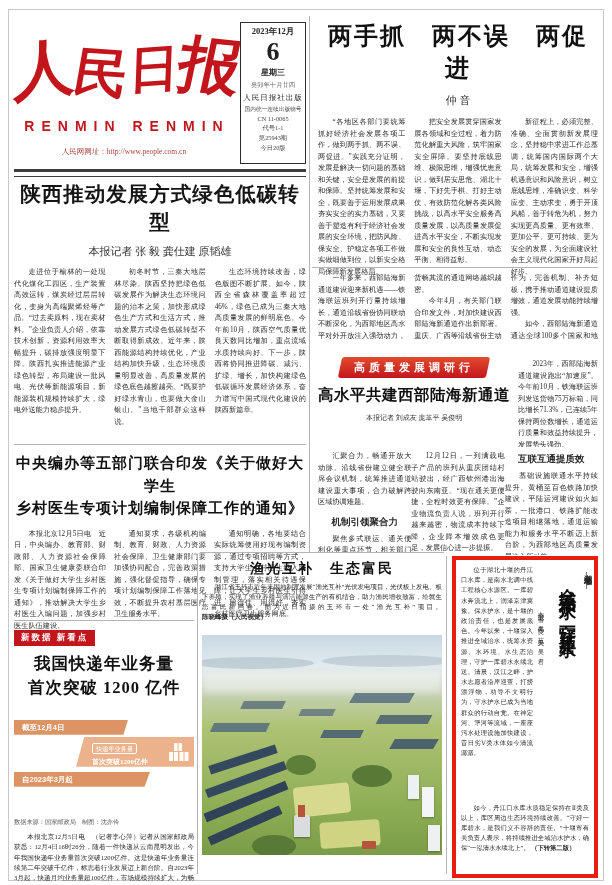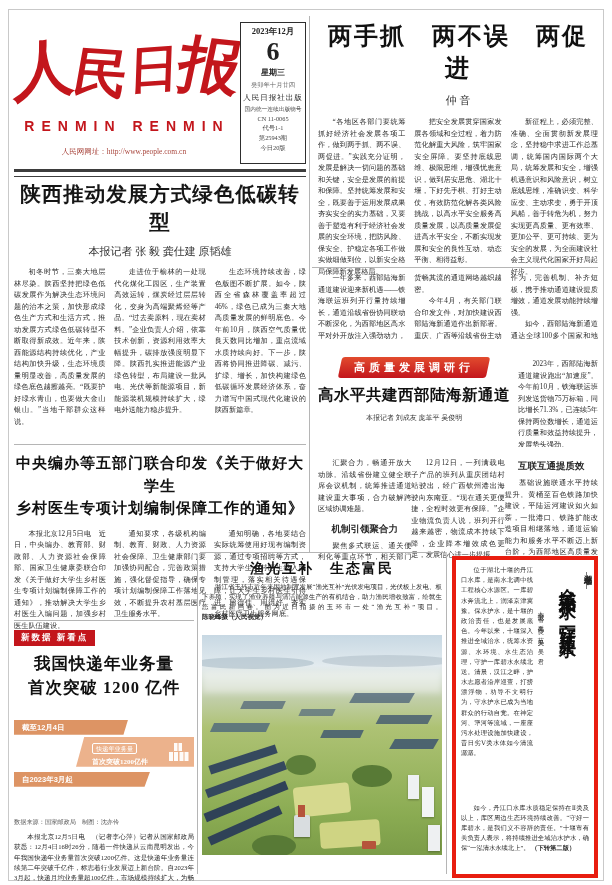--- a/index.html
+++ b/index.html
@@ -129,42 +129,42 @@
       <div>把安全发展贯穿国家发展各领域和全过程，着力防范化解重大风险，筑牢国家安全屏障。要坚持底线思维、极限思维，增强忧患意识，做到居安思危、湖北十堰，下好先手棋、打好主动仗，有效防范化解各类风险挑战，以高水平安全服务高质量发展，以高质量发展促进高水平安全，不断实现发展和安全的良性互动、动态平衡、相得益彰。</div>
       <div>新征程上，必须完整、准确、全面贯彻新发展理念，坚持稳中求进工作总基调，统筹国内国际两个大局，统筹发展和安全，增强机遇意识和风险意识，树立底线思维，准确识变、科学应变、主动求变，勇于开顶风船，善于转危为机，努力实现更高质量、更有效率、更加公平、更可持续、更为安全的发展，为全面建设社会主义现代化国家开好局起好步。</div>
     </div>
   </div>
   <div class="hrule" style="left:312px;top:267px;width:286px;"></div>
 
   <div class="abs" style="left:14px;top:180px;width:292px;">
     <div class="sx-title">陕西推动发展方式绿色低碳转型</div>
     <div class="by" style="margin-top:8px;">本报记者 张 毅 龚仕建 原韬雄</div>
     <div class="cols" style="margin-top:8px;height:208px;column-count:3;">
+      <div>走进位于榆林的一处现代化煤化工园区，生产装置高效运转，煤炭经过层层转化，变身为高端聚烯烃等产品。“过去卖原料，现在卖材料。”企业负责人介绍，依靠技术创新，资源利用效率大幅提升，碳排放强度明显下降。陕西扎实推进能源产业绿色转型，布局建设一批风电、光伏等新能源项目，新能源装机规模持续扩大，绿电外送能力稳步提升。</div>
       <div>初冬时节，三秦大地层林尽染。陕西坚持把绿色低碳发展作为解决生态环境问题的治本之策，加快形成绿色生产方式和生活方式，推动发展方式绿色低碳转型不断取得新成效。近年来，陕西能源结构持续优化，产业结构加快升级，生态环境质量明显改善，高质量发展的绿色底色越擦越亮。“既要护好绿水青山，也要做大金山银山。”当地干部群众这样说。</div>
-      <div>走进位于榆林的一处现代化煤化工园区，生产装置高效运转，煤炭经过层层转化，变身为高端聚烯烃等产品。“过去卖原料，现在卖材料。”企业负责人介绍，依靠技术创新，资源利用效率大幅提升，碳排放强度明显下降。陕西扎实推进能源产业绿色转型，布局建设一批风电、光伏等新能源项目，新能源装机规模持续扩大，绿电外送能力稳步提升。</div>
       <div>生态环境持续改善，绿色版图不断扩展。如今，陕西全省森林覆盖率超过46%，绿色已成为三秦大地高质量发展的鲜明底色。今年前10月，陕西空气质量优良天数同比增加，重点流域水质持续向好。下一步，陕西将协同推进降碳、减污、扩绿、增长，加快构建绿色低碳循环发展经济体系，奋力谱写中国式现代化建设的陕西新篇章。</div>
     </div>
   </div>
   <div class="hrule" style="left:14px;top:444px;width:292px;"></div>
 
   <div class="abs" style="left:318px;top:273px;width:280px;">
     <div class="cols" style="height:80px;column-count:3;">
       <div>一年多来，西部陆海新通道建设迎来新机遇——铁海联运班列开行量持续增长，通道沿线省份协同联动不断深化，为西部地区高水平对外开放注入强劲动力，货畅其流的通道网络越织越密。</div>
       <div>今年4月，有关部门联合印发文件，对加快建设西部陆海新通道作出新部署。重庆、广西等沿线省份主动作为，完善机制、补齐短板，携手推动通道建设提质增效，通道发展动能持续增强。</div>
       <div>如今，西部陆海新通道通达全球100多个国家和地区的300多个港口，运输品类超过980种，“朋友圈”越来越大，辐射带动效应日益显现，有力服务国内国际双循环。</div>
     </div>
     <div style="position:relative;height:92px;margin-top:4px;">
       <div class="abs" style="left:0;top:0;width:192px;text-align:center;">
         <span class="ribbon"><i>高质量发展调研行</i></span>
         <div class="co-title" style="margin-top:7px;">高水平共建西部陆海新通道</div>
         <div class="by" style="margin-top:7px;font-size:7px;">本报记者 刘成友 庞革平 吴俊明</div>
       </div>
       <div class="abs" style="left:200px;top:2px;width:80px;height:88px;font-size:7.2px;line-height:1.6;text-align:justify;text-indent:2em;overflow:hidden;color:#2a2a2a;">2023年，西部陆海新通道建设跑出“加速度”。今年前10月，铁海联运班列发送货物75万标箱，同比增长71.3%，已连续5年保持两位数增长，通道运行质量和效益持续提升，发展势头强劲。</div>
     </div>
-    <div style="display:flex;gap:0;margin-top:9px;height:104px;overflow:hidden;font-size:7.2px;line-height:1.6;text-align:justify;color:#2a2a2a;justify-content:space-between;">
+    <div style="display:flex;gap:0;margin-top:2px;height:104px;overflow:hidden;font-size:7.2px;line-height:1.6;text-align:justify;color:#2a2a2a;justify-content:space-between;">
       <div style="flex:1;">
         <div style="text-indent:2em;">汇聚合力，畅通开放大动脉。沿线省份建立健全联席会议机制，统筹推进通道建设重大事项，合力破解跨区域协调难题。</div>
         <div class="subhead">机制引领聚合力</div>
         <div style="text-indent:2em;">聚焦多式联运、通关便利化等重点环节，相关部门出台一揽子支持举措，推动物流、产业、贸易深度融合，通道“磁吸力”不断增强，越来越多企业选择借道出海。</div>
       </div>
       <div style="flex:1;">
         <div style="text-indent:2em;">12月12日，一列满载电子产品的班列从重庆团结村站驶出，经广西钦州港出海驶向东南亚。“现在通关更便捷，全程时效更有保障。”企业物流负责人说，班列开行越来越密，物流成本持续下降，企业降本增效成色更足，发展信心进一步提振。</div>
       </div>
       <div style="flex:1;">
         <div class="subhead" style="margin-top:0;">互联互通提质效</div>

